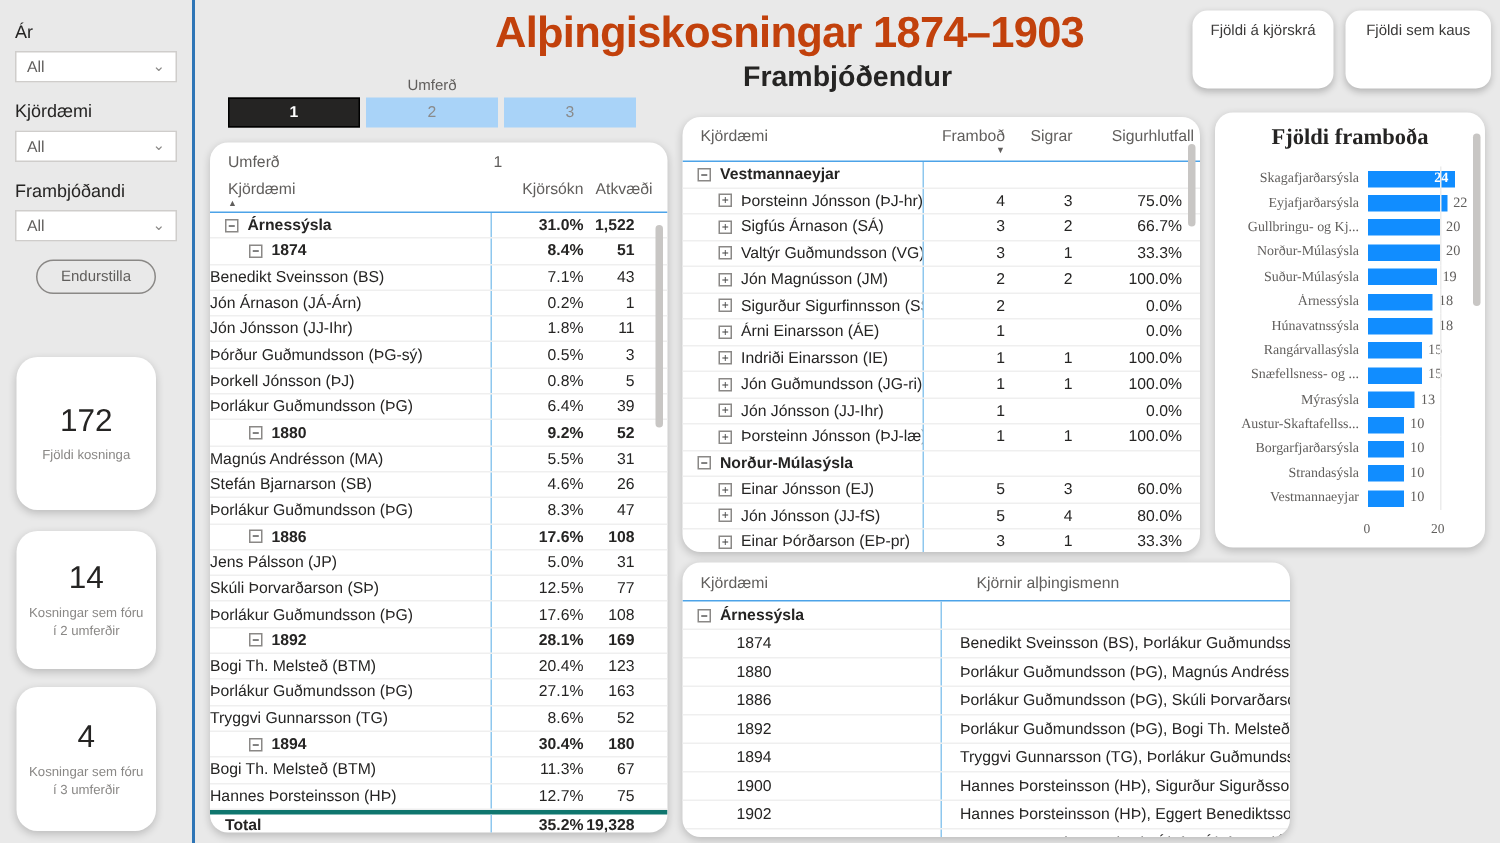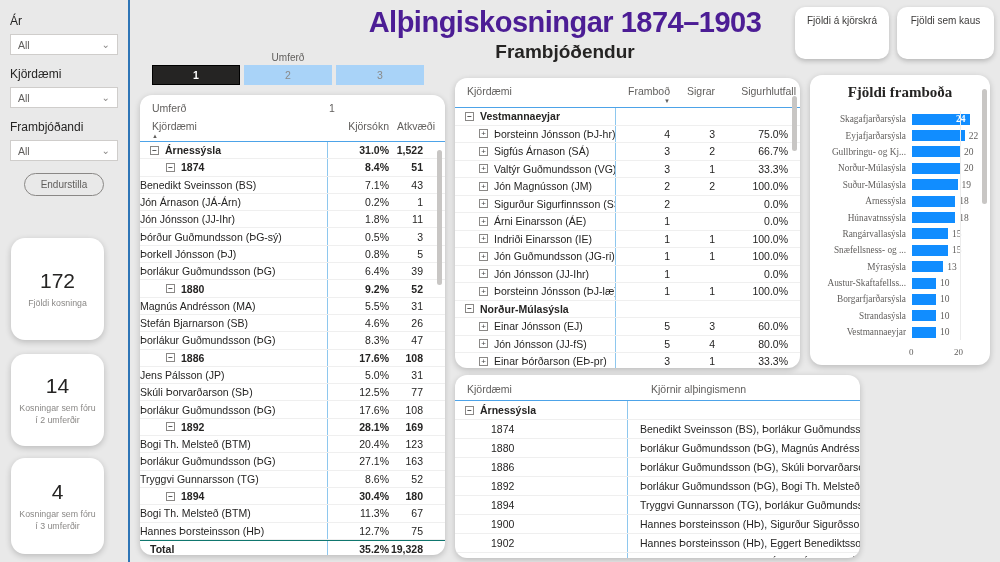--- a/index.html
+++ b/index.html
@@ -18,22 +18,22 @@
                font-family:"Liberation Sans",sans-serif; cursor:pointer; }
   .kpi { position:absolute; left:11px; width:93px; background:#fff; border-radius:14px;
          box-shadow:0 2px 6px rgba(0,0,0,.20); display:flex; flex-direction:column;
          align-items:center; justify-content:center; text-align:center; padding:6px; }
   .kpi-value { font-size:21px; color:#252423; }
   .kpi-label { font-size:8.8px; color:#8a8886; margin-top:5px; line-height:1.35; }
 
   .v-divider { position:absolute; left:128px; top:0; width:2px; height:562px; background:#2e75b6; }
 
   
-  .title { position:absolute; left:330px; top:6px; width:470px; text-align:center;
-           font-size:29px; font-weight:bold; color:#4c1d95; letter-spacing:-0.5px; }
+  .title { position:absolute; left:330px; top:6px; width:470px; 
+           font-size:29px; font-weight:bold; color:#c2410c; letter-spacing:-0.5px; }
   .subtitle { position:absolute; left:330px; top:41px; width:470px; text-align:center;
               font-size:19px; font-weight:bold; color:#252423; }
   .top-btn { position:absolute; top:7px; height:52px; background:#fff; border-radius:10px;
              box-shadow:0 2px 5px rgba(0,0,0,.22); font-size:10px; color:#3b3a39;
              text-align:center; padding-top:8px; cursor:pointer; }
   .top-btn.b1 { left:795px; width:94px; }
   .top-btn.b2 { left:897px; width:97px; }
 
   
   .tabs-label { position:absolute; left:152px; top:52px; width:272px; text-align:center;
@@ -63,21 +63,21 @@
   .lm-head .h-v1 { width:62px; text-align:right; }
   .lm-head .h-v2 { width:56px; text-align:right; padding-right:10px; }
   .sort-ic { display:block; font-size:6px; color:#605e5c; margin-top:1px; }
   .lm-row { display:flex; align-items:center; height:17.3px; font-size:10.5px;
             border-bottom:1px solid #efefef; }
   .lm-row .lm-name { flex:1; display:flex; align-items:center; white-space:nowrap; overflow:hidden; }
   .lm-row .lm-v1 { width:62px; text-align:right; border-left:1px solid #8ec7ee; align-self:stretch;
                    display:flex; align-items:center; justify-content:flex-end; }
   .lm-row .lm-v2 { width:56px; text-align:right; padding-right:22px; }
   .lm-row.bold { font-weight:bold; }
-  .lm-row.total { border-top:1px solid #0f766e; border-bottom:none; }
+  .lm-row.total { border-top:3px solid #0f766e; border-bottom:none; }
   .lvl0 .lm-name { padding-left:10px; }
   .lvl1 .lm-name { padding-left:26px; }
   .lvl2 .lm-name { }
   .eic { width:9px; height:9px; border:1px solid #8a8886; font-size:8px; line-height:7px;
          text-align:center; color:#444; margin-right:6px; flex:0 0 9px; background:#fff; cursor:pointer; }
 
   
   .mt-head { display:flex; align-items:flex-start; padding:7px 0 3px 12px; font-size:10.5px;
              color:#605e5c; border-bottom:1px solid #4da3e8; }
   .mt-head .h-name { flex:1; }

